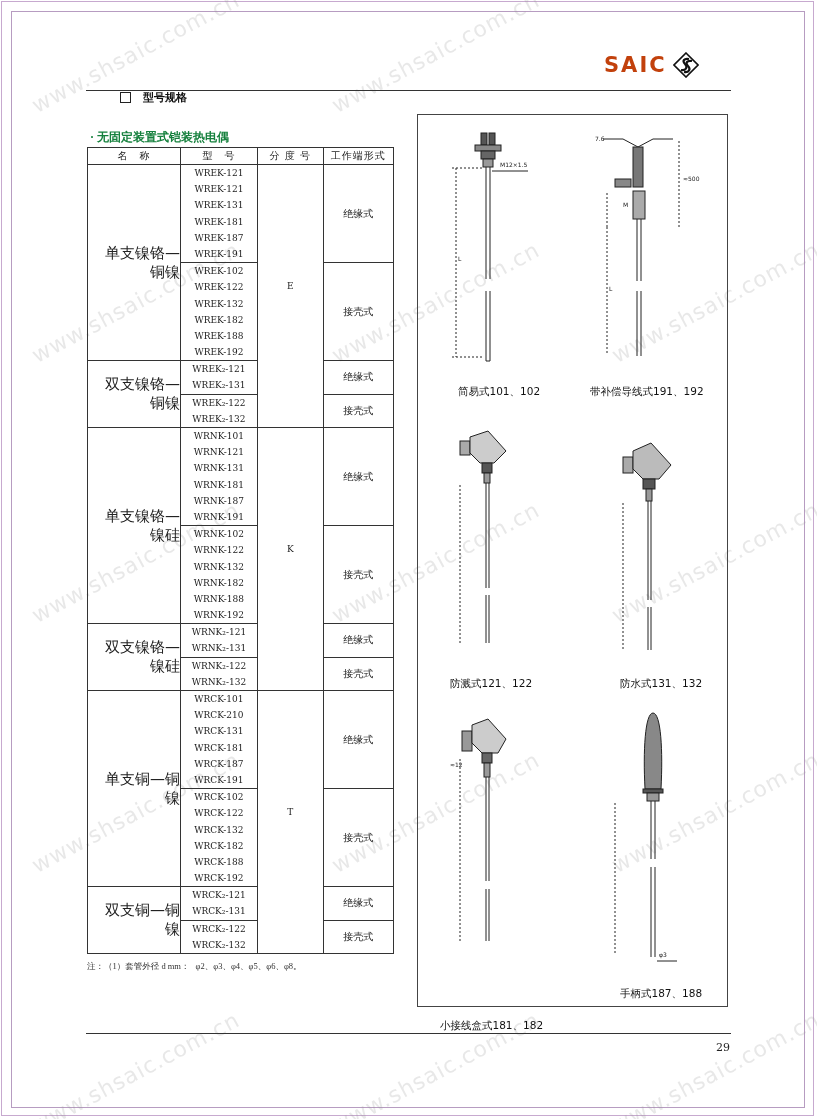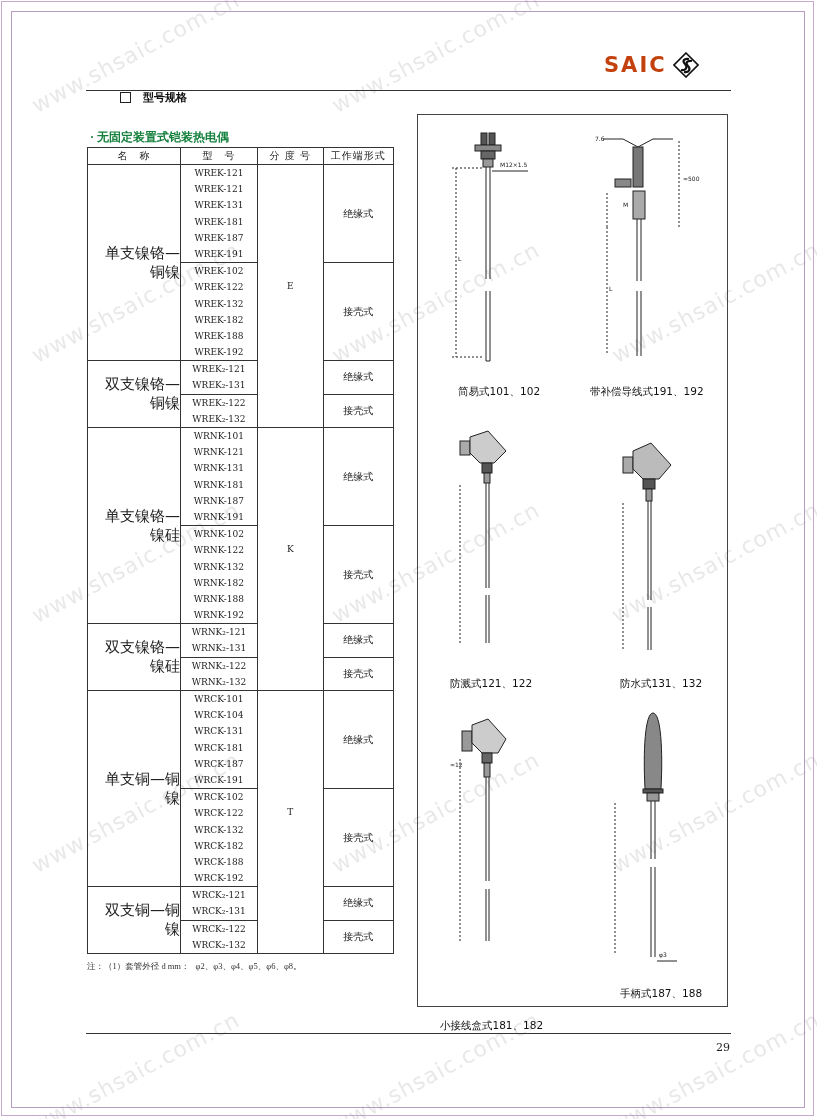--- a/index.html
+++ b/index.html
@@ -167,21 +167,21 @@
         <div class="model-line">WRNK₂-122</div>
         <div class="model-line">WRNK₂-132</div>
       </td>
       <td class="form">接壳式</td>
     </tr>
 
     <tr>
       <td class="name" rowspan="2">单支铜—铜镍</td>
       <td class="models">
         <div class="model-line">WRCK-101</div>
-        <div class="model-line">WRCK-104</div>
+        <div class="model-line">WRCK-210</div>
         <div class="model-line">WRCK-131</div>
         <div class="model-line">WRCK-181</div>
         <div class="model-line">WRCK-187</div>
         <div class="model-line">WRCK-191</div>
       </td>
       <td class="grade" rowspan="4"><span class="grade-label">T</span></td>
       <td class="form">绝缘式</td>
     </tr>
     <tr>
       <td class="models">

